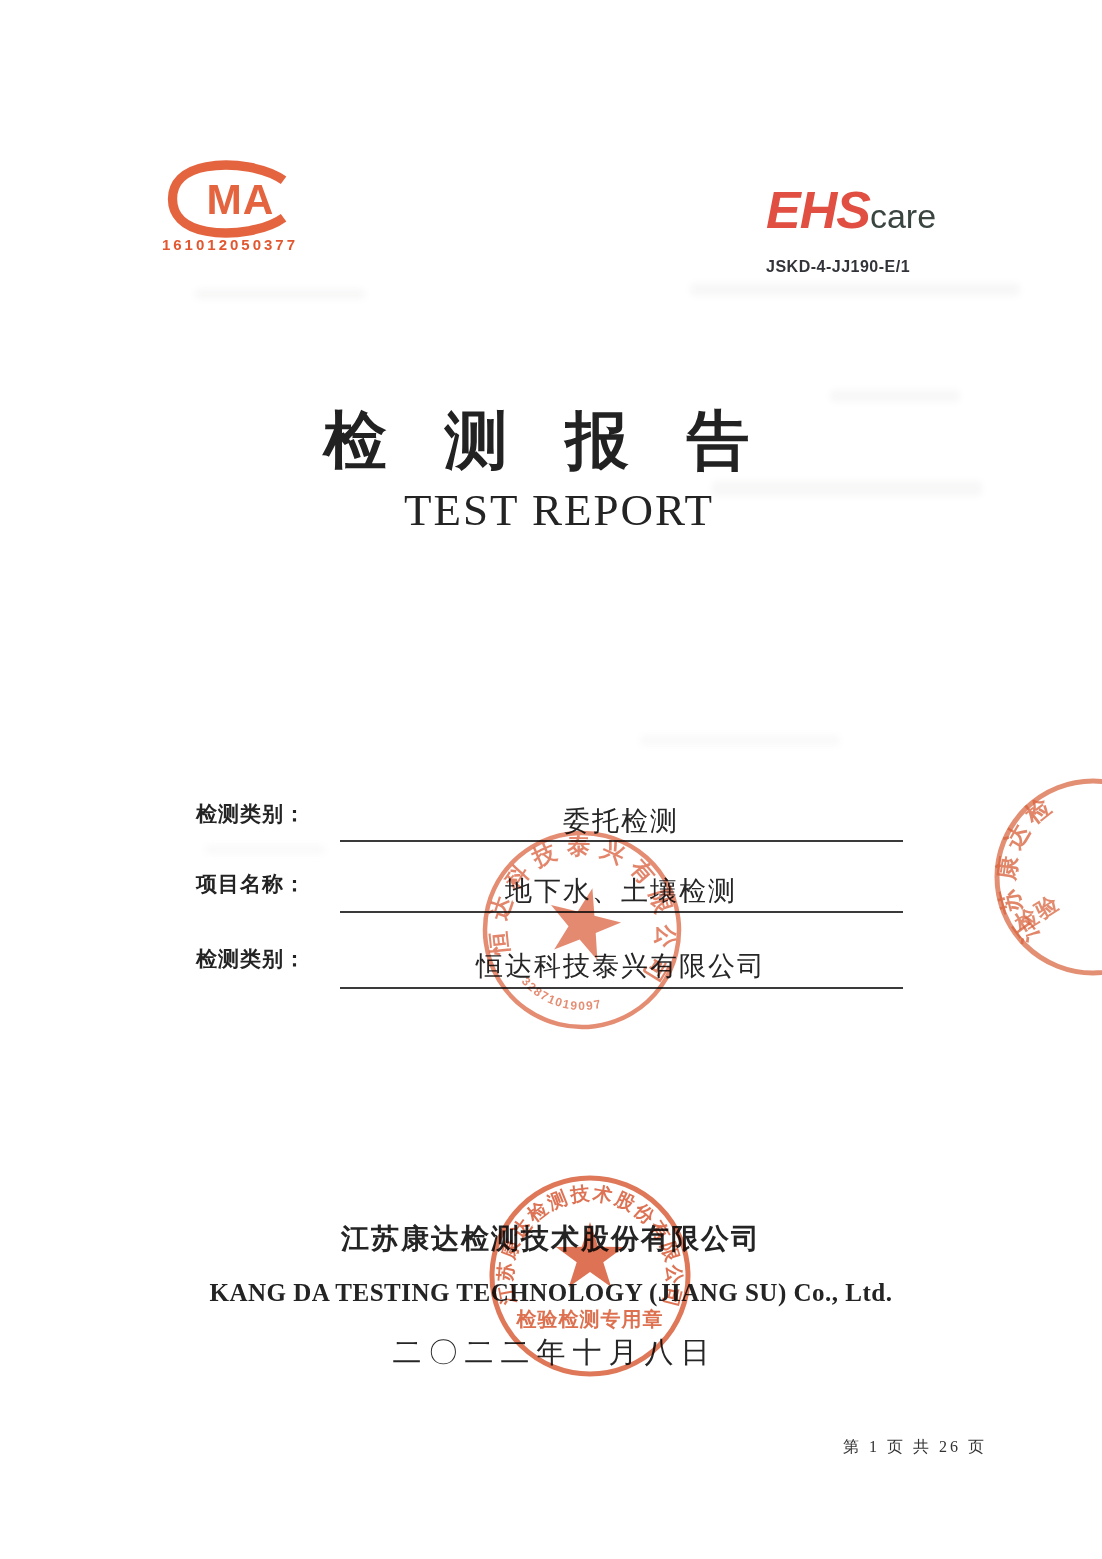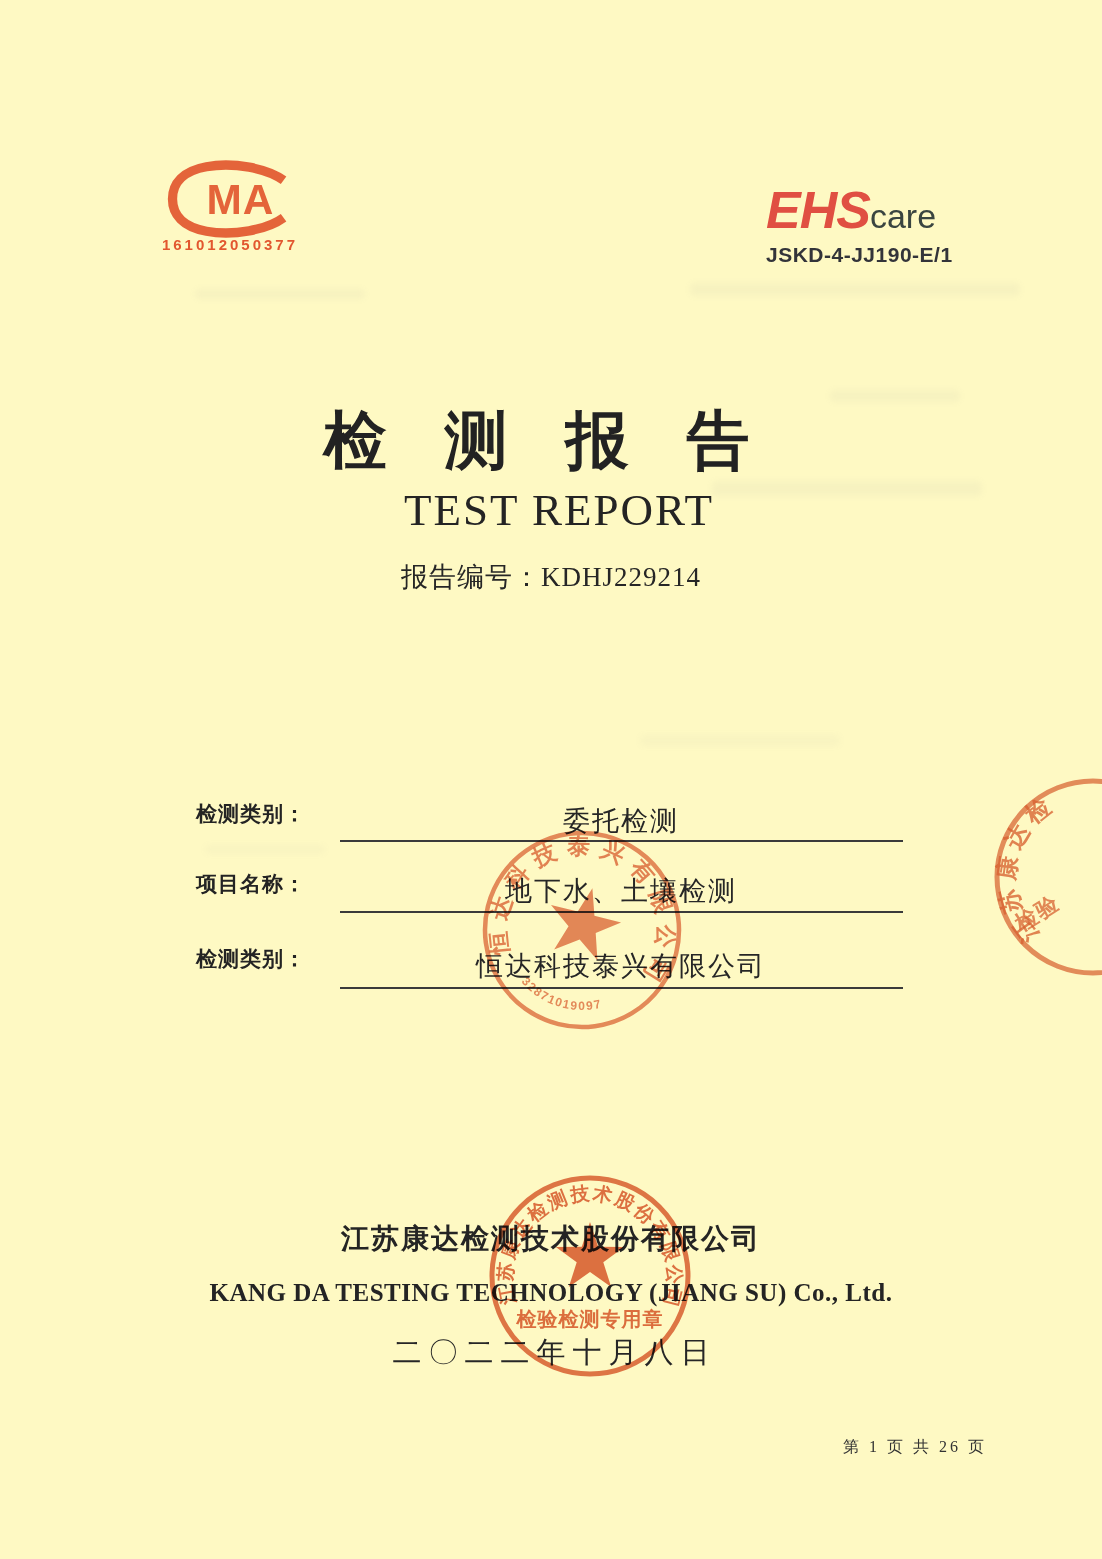--- a/index.html
+++ b/index.html
@@ -1,20 +1,20 @@
 <!DOCTYPE html>
 <html><head>
 <meta charset="utf-8">
 <style>
   html,body{margin:0;padding:0;background:#e8e8e6;}
   .page{
     position:relative;
     width:1102px;height:1559px;
     margin:0 auto;
-    background:#fef9c3;
+    background:#ffffff;
     overflow:hidden;
     font-family:"Liberation Serif", serif;
     color:#2b2b2b;
   }
   .abs{position:absolute;}
 
   
   .cma-box{left:156px;top:160px;width:150px;height:78px;}
   .cma-number{
     left:160px;top:236px;width:140px;
@@ -26,23 +26,23 @@
   .ehs-bold{
     font-family:"Liberation Sans", sans-serif;
     font-style:italic;font-weight:900;font-size:52px;
     color:#e04f42;letter-spacing:-1px;
   }
   .ehs-light{
     font-family:"Liberation Sans", sans-serif;
     font-weight:500;font-size:34px;color:#3a4540;letter-spacing:0px;
   }
   .ehs-code{
-    left:766px;top:243px;
+    left:766px;top:258px;
     font-family:"Liberation Sans", sans-serif;
-    font-weight:700;font-size:21px;color:#33343a;letter-spacing:0.5px;
+    font-weight:700;font-size:16px;color:#33343a;letter-spacing:0.5px;
   }
 
   
   .title-cn{
     left:0;top:398px;width:1102px;text-align:center;
     font-size:63px;font-weight:600;letter-spacing:58px;
     text-indent:29px;color:#222;white-space:nowrap;
   }
   .title-en{
     left:0;top:484px;width:1102px;text-align:center;
@@ -118,21 +118,20 @@
   </div>
   <div class="abs cma-number">161012050377</div>
 
   <div class="abs ehs-box">
     <span class="ehs-bold">EHS</span><span class="ehs-light">care</span>
   </div>
   <div class="abs ehs-code">JSKD-4-JJ190-E/1</div>
 
   <div class="abs title-cn">检测报告</div>
   <div class="abs title-en">TEST REPORT</div>
-  <div class="abs report-no">报告编号：KDHJ229214</div>
 
   <div class="abs field-label" style="top:800px;">检测类别：</div>
   <div class="abs field-value" style="top:803px;">委托检测</div>
   <div class="abs field-rule" style="top:840px;"></div>
 
   <div class="abs field-label" style="top:870px;">项目名称：</div>
   <div class="abs field-value" style="top:873px;">地下水、土壤检测</div>
   <div class="abs field-rule" style="top:911px;"></div>
 
   <div class="abs field-label" style="top:945px;">检测类别：</div>

